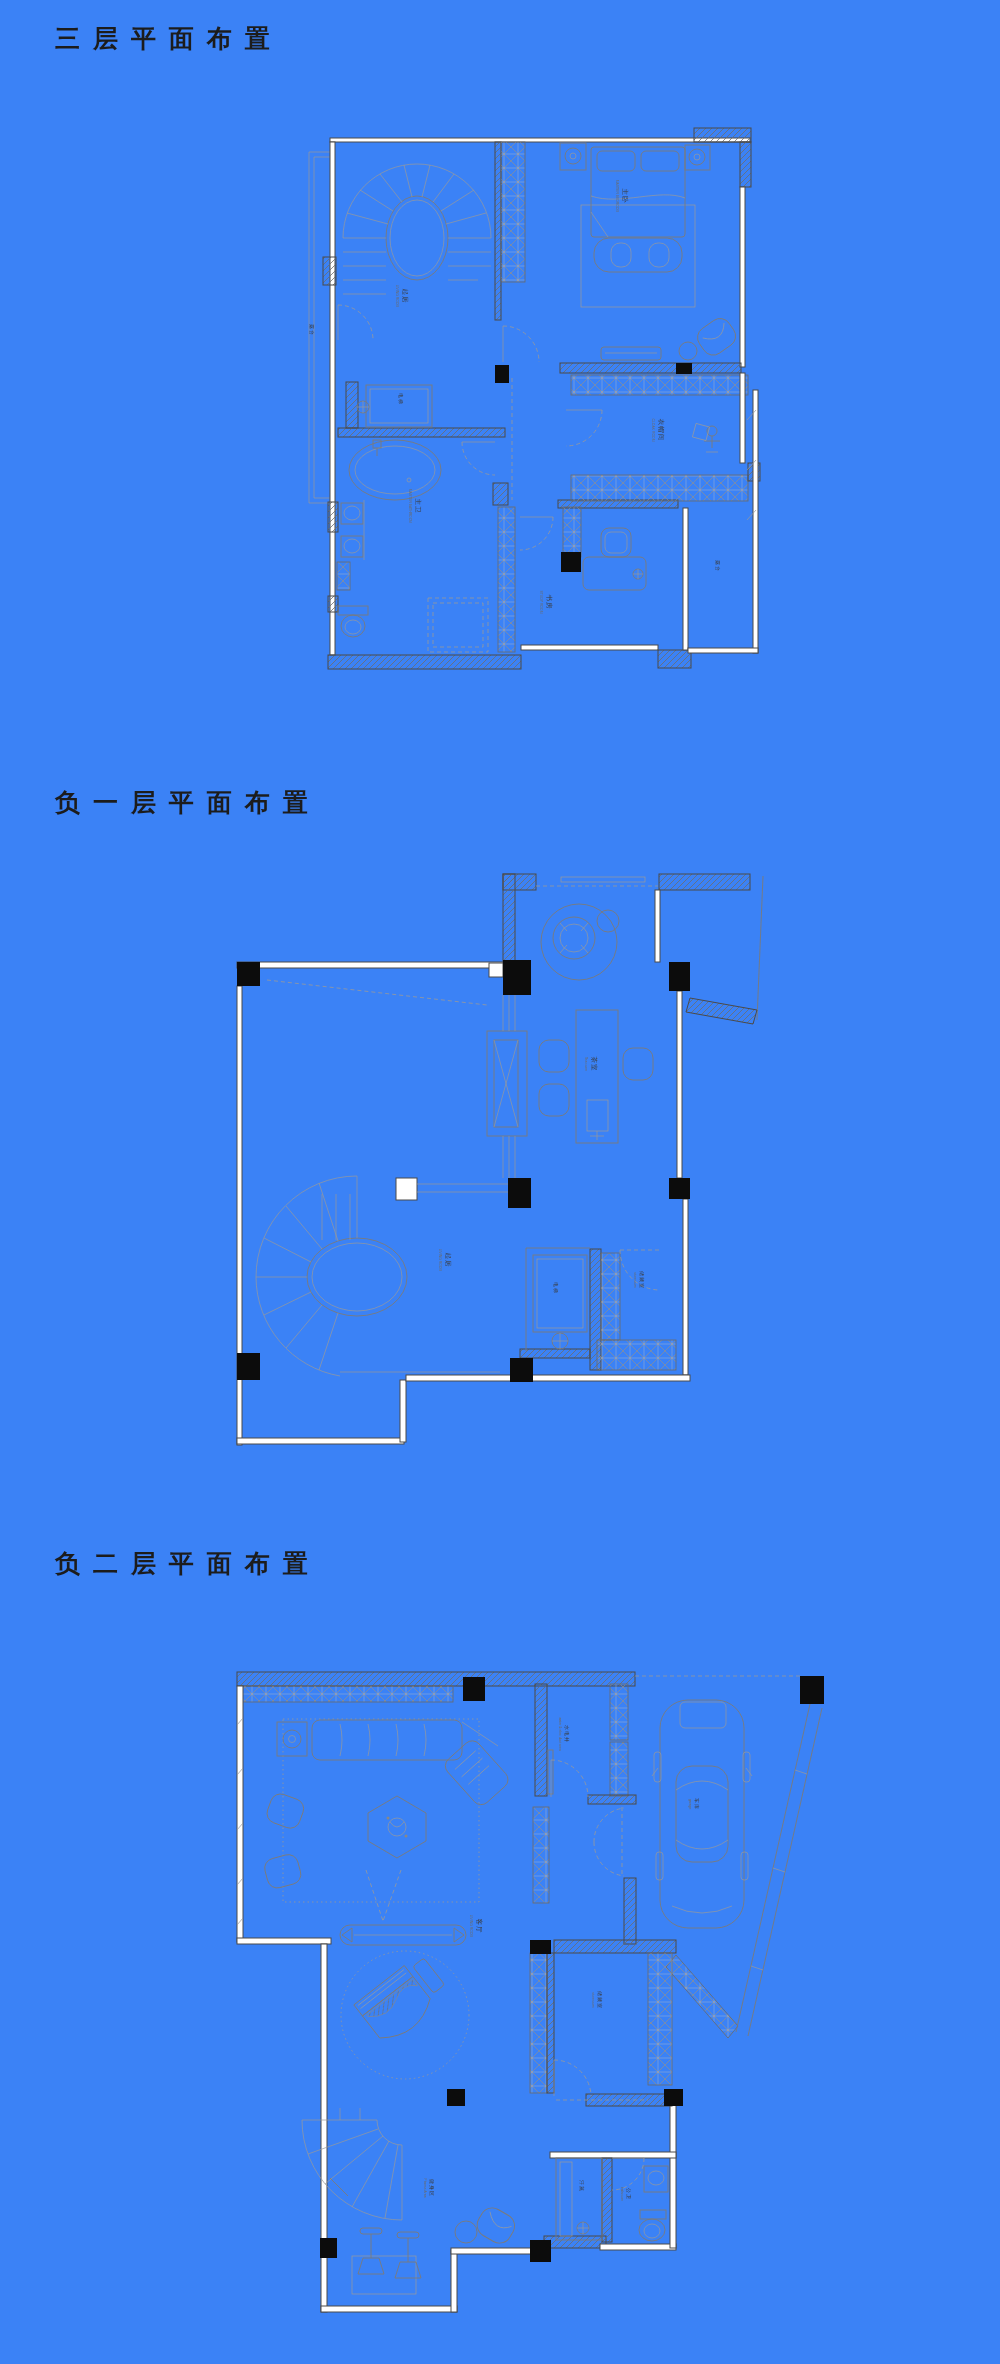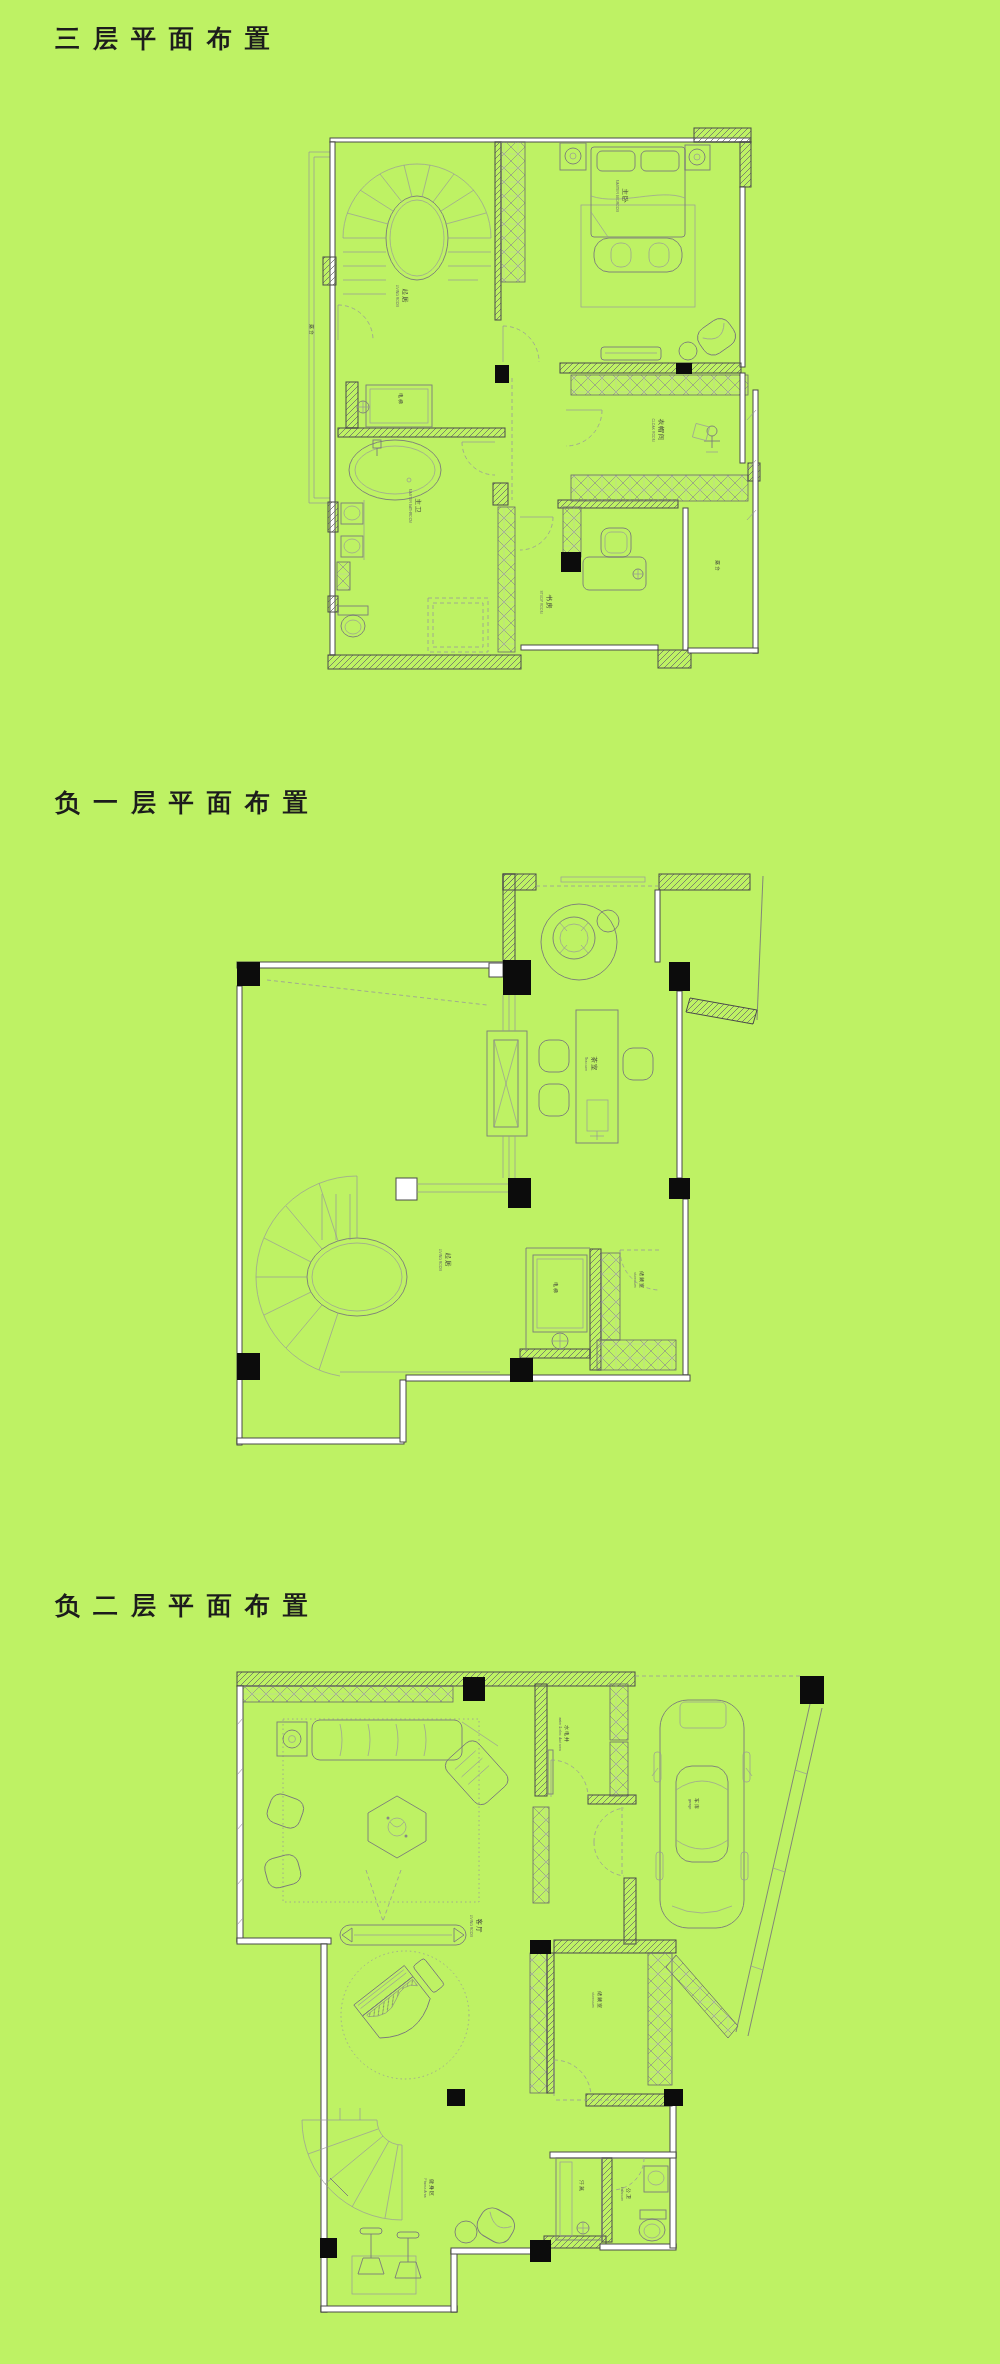--- a/index.html
+++ b/index.html
@@ -1,16 +1,16 @@
 <!DOCTYPE html>
 <html><head>
 <meta charset="utf-8">
 <style>
   html,body{margin:0;padding:0;background:#fff;}
-  #page{position:relative;width:1000px;height:2364px;background:#bef264;overflow:hidden;
+  #page{position:relative;width:1000px;height:2364px;background:#3b82f6;overflow:hidden;
         font-family:"Liberation Sans","DejaVu Sans",sans-serif;}
   .title{position:absolute;left:55px;margin:0;font-weight:700;font-size:25px;
          letter-spacing:3px;color:#1c1c1c;white-space:pre;}
   .plan{position:absolute;}
   
   .wl{fill:#ffffff;stroke:#4a4a4a;stroke-width:1;}
   .ht{fill:url(#hp);stroke:#4a4a4a;stroke-width:1;}
   .xb{fill:url(#xp);stroke:#6a6a6a;stroke-width:0.8;}
   .col{fill:#0c0c0c;stroke:none;}
   .fn{fill:none;stroke:#7b7b7b;stroke-width:0.9;}
@@ -35,21 +35,21 @@
       </pattern>
       <pattern id="xp" width="14" height="14" patternUnits="userSpaceOnUse">
         <path d="M0,0 L14,14 M14,0 L0,14" stroke="#8f8f8f" stroke-width="0.7" fill="none"></path>
         <path d="M0,0 H14 V14 H0 Z" stroke="#bdbdbd" stroke-width="0.4" fill="none"></path>
       </pattern>
     </defs>
   </svg>
 
   <h2 class="title" style="top:22px">三 层 平 面 布 置</h2>
   <h2 class="title" style="top:786px">负 一 层 平 面 布 置</h2>
-  <h2 class="title" style="top:1589px">负 二 层 平 面 布 置</h2>
+  <h2 class="title" style="top:1547px">负 二 层 平 面 布 置</h2>
 
   <svg class="plan" style="left:300px;top:120px" width="465" height="560" viewBox="300 120 465 560">
 
     <g>
       <path class="fn2" d="M335,152 L309,152 L309,503 L335,503"></path>
       <path class="fn2" d="M335,157 L314,157 L314,498 L335,498"></path>
     </g>
 
     <g>
       <rect class="wl" x="330" y="138" width="420" height="4"></rect>

